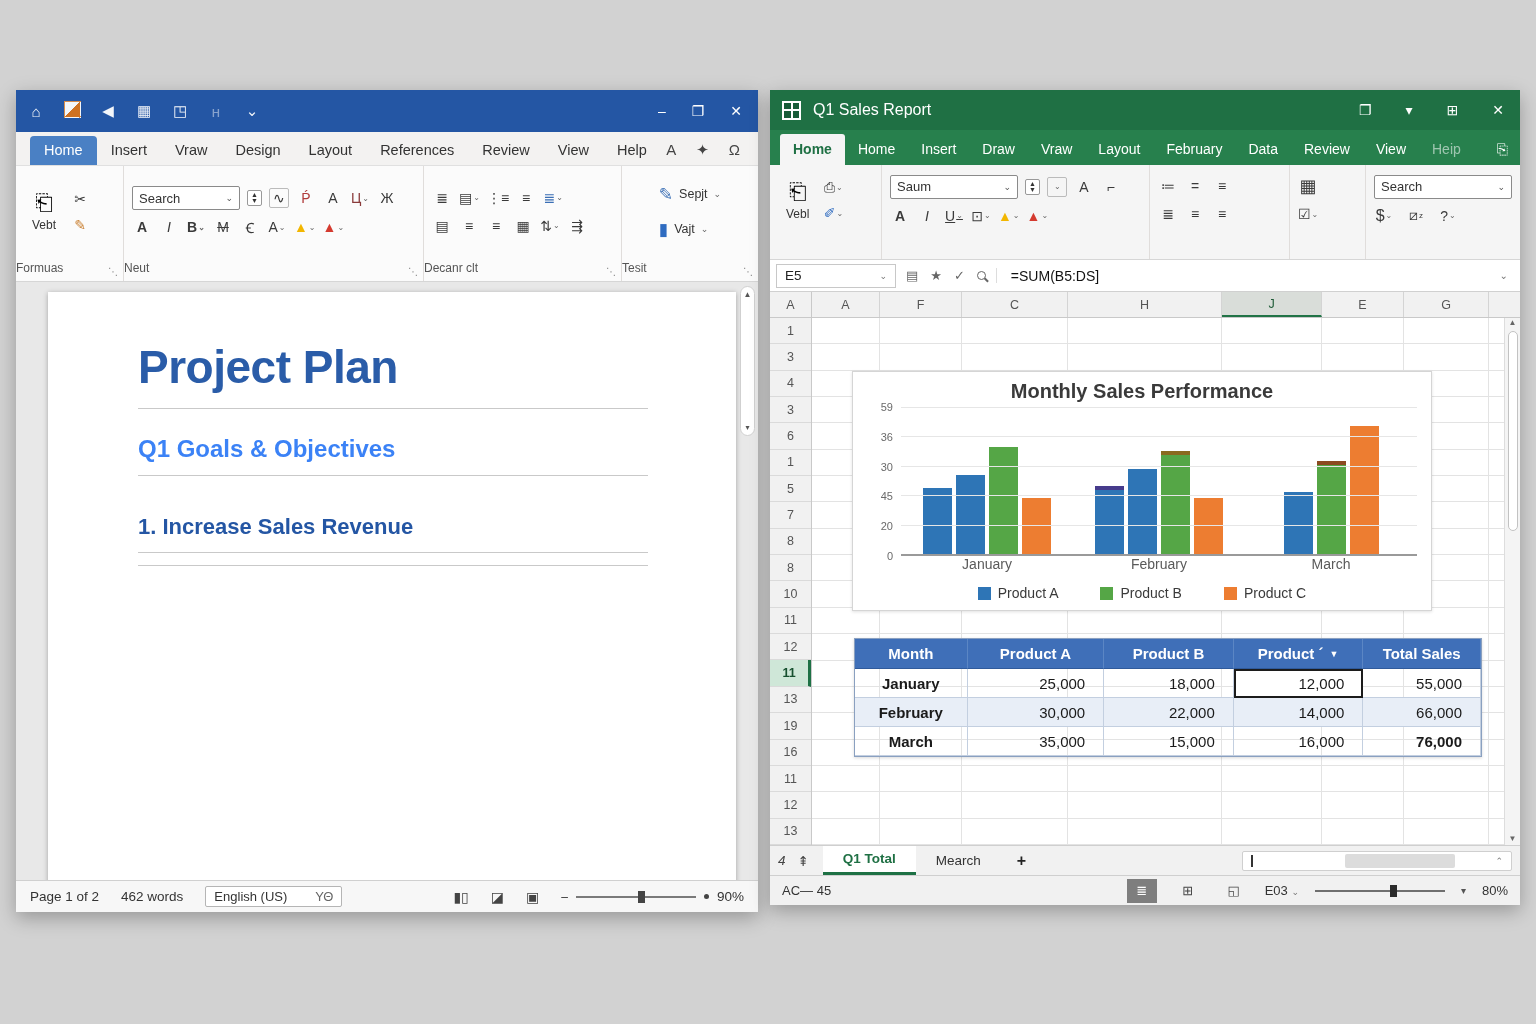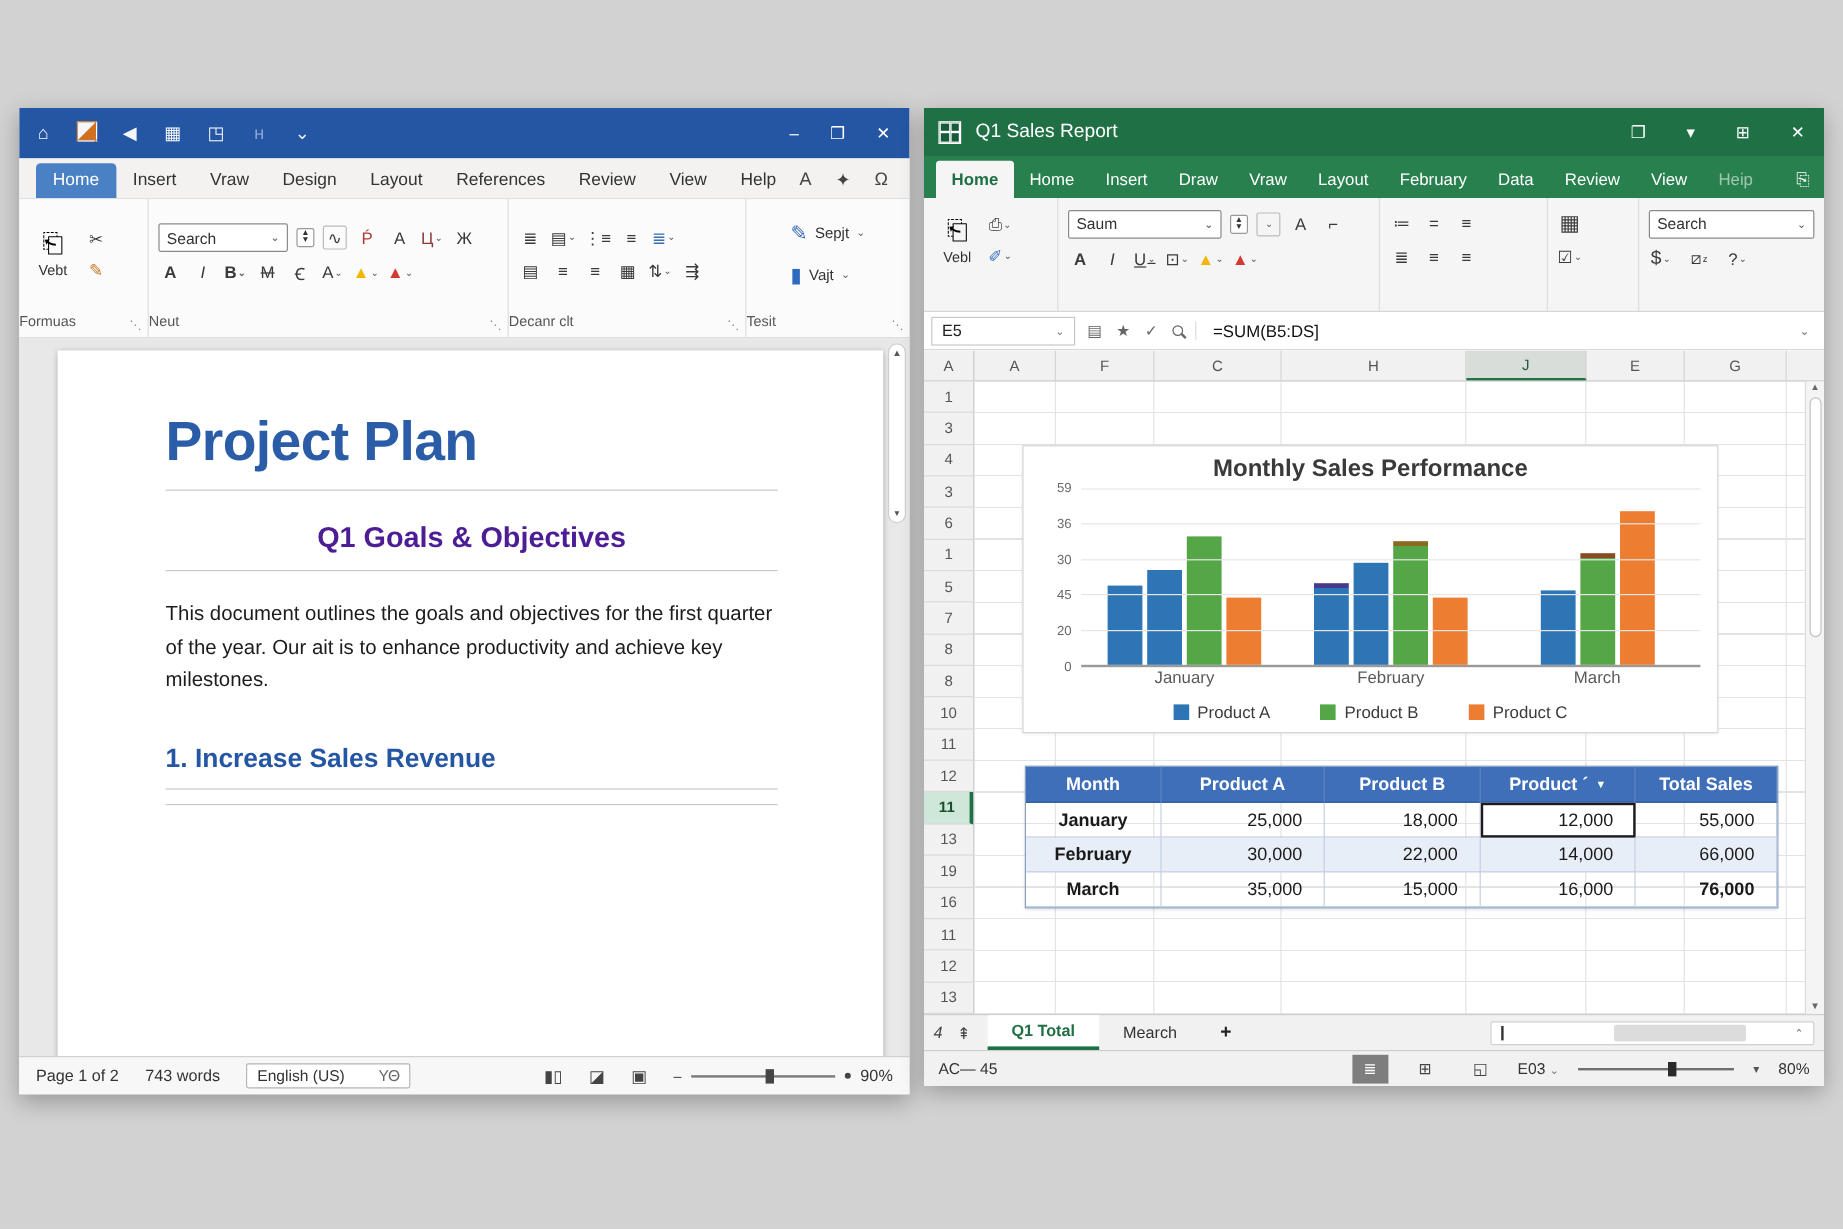--- a/index.html
+++ b/index.html
@@ -36,21 +36,21 @@
   .ric { min-width:20px; height:20px; display:inline-flex; align-items:center; justify-content:center; font-size:14px; color:#3a3a3a; border-radius:2px; cursor:pointer; }
   .ric .dd { font-size:8px; color:#666; margin-left:1px; }
   .tri-y { color:#f2b600; } .tri-r { color:#d43a2f; }
   .parag { display:flex; flex-direction:column; gap:8px; }
   .stackbtns { display:flex; flex-direction:column; gap:8px; }
   .stackbtn { display:flex; align-items:center; gap:6px; font-size:12.5px; color:#333; cursor:pointer; padding:3px 6px; border-radius:3px; }
   .wd-docarea { height:598px; background:#e8e8e8; position:relative; overflow:hidden; }
   .wd-page { position:absolute; left:32px; top:10px; width:688px; height:700px; background:#fff; box-shadow:0 1px 5px rgba(0,0,0,.3); padding:48px 88px 0 90px; }
   .doc-title { font-size:46px; font-weight:bold; color:#2a5ca8; letter-spacing:-.5px; }
   .doc-rule { border:none; border-top:1.5px solid #c9c9c9; margin:14px 0 0; }
-  .doc-sub { font-size:24px; font-weight:bold; color:#4c1d95; margin-top:26px;text-align:center; }
+  .doc-sub { font-size:24px; font-weight:bold; color:#3b82f6; margin-top:26px; }
   .doc-h2 { font-size:26px; font-weight:bold; color:#24538f; margin-top:40px; }
   .doc-h2-rule { border:none; border-top:1.5px solid #c9c9c9; margin:12px 0 0; }
   .doc-para { font-size:17px; color:#1c1c1c; line-height:1.62; margin-top:22px; }
   .doc-section-h { font-size:22px; font-weight:bold; color:#2456a4; margin-top:38px; }
   .doc-bullets { margin:16px 0 0 50px; }
   .doc-bullets li { font-size:17px; color:#1c1c1c; margin-bottom:10px; }
   .wd-scroll { position:absolute; right:3px; top:4px; width:15px; height:150px; background:#fff; border:1px solid #d0d0d0; border-radius:8px; display:flex; flex-direction:column; align-items:center; justify-content:space-between; padding:3px 0; font-size:8px; color:#555; cursor:pointer; }
   .wd-statusbar { height:32px; background:#f7f7f7; border-top:1px solid #d0d0d0; display:flex; align-items:center; padding:0 14px; gap:22px; font-size:13.5px; color:#333; }
   .lang-box { border:1px solid #b5b5b5; background:#fff; padding:2px 8px; display:flex; gap:28px; font-size:13px; border-radius:2px; }
   .sb-icons { display:flex; gap:22px; margin-left:auto; font-size:14px; color:#444; }
@@ -275,36 +275,35 @@
       </div>
     </div>
   </div>
 
   <div class="wd-docarea">
     <div class="wd-page">
       <div class="doc-title">Project Plan</div>
       <hr class="doc-rule">
       <div class="doc-sub">Q1 Goals &amp; Objectives</div>
       <hr class="doc-h2-rule">
-      <div class="doc-para">This document outlines the goals and objectives for the first quarter of the year. Our ait is to enhance productivity and achieve key milestones.</div>
       <div id="doc-sections">
           <div class="doc-section-h">1. Increase Sales Revenue</div>
           <hr class="doc-h2-rule">
           <hr class="doc-h2-rule">
         </div>
     </div>
     <div class="wd-scroll">
       <span>▲</span>
       <span>▾</span>
     </div>
   </div>
 
   <div class="wd-statusbar">
     <span>Page 1 of 2</span>
-    <span>743 words</span>
+    <span>462 words</span>
     <span class="lang-box">
       <span>English (US)</span>
       <span style="color:#666;">ΥΘ</span>
     </span>
     <div class="sb-icons">
       <span>▮▯</span>
       <span>◪</span>
       <span>▣</span>
     </div>
     <div class="zoomer">

